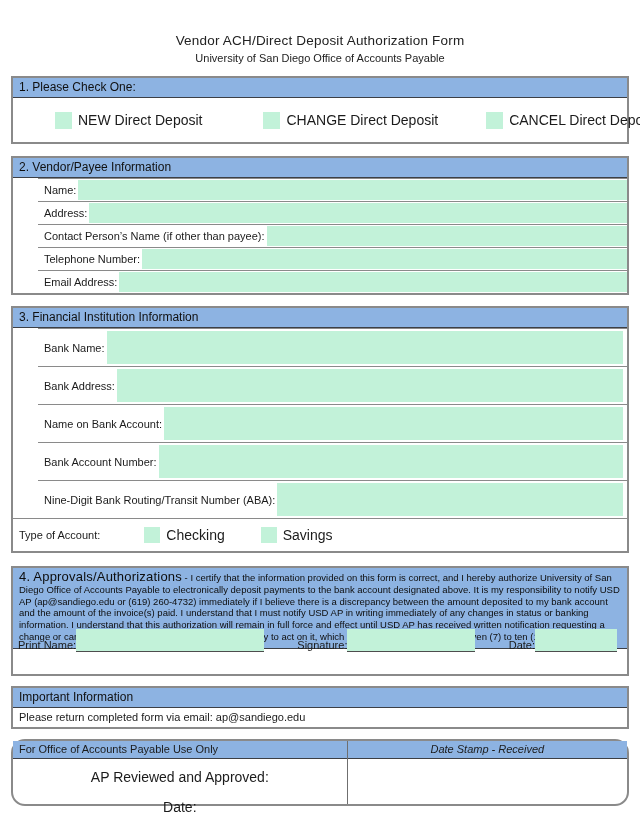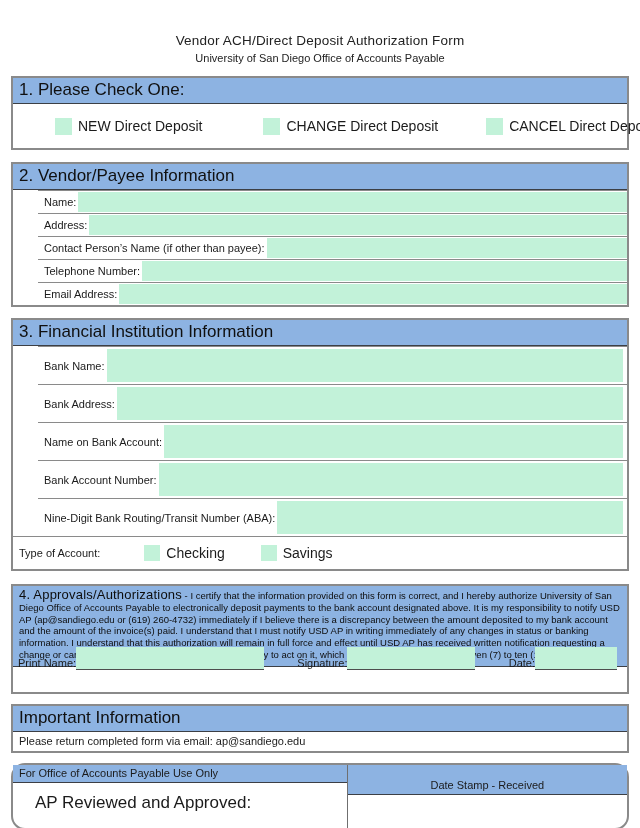--- a/index.html
+++ b/index.html
@@ -18,21 +18,21 @@
   .doc-subtitle { font-size: 11px; margin-top: 4px; color: #222; }
 
   
   .box {
     border: 2px solid #8a8a8a;
     background: #fff;
   }
   .box-header {
     background: #8db3e2;
     border-bottom: 1.5px solid #3c3f45;
-    font-size: 17px;
+    font-size: 12px;
     padding: 2px 6px 3px;
     color: #101010;
   }
 
   
   .sec1 { margin-top: 12px; }
   .sec1-body { height: 44px; display: flex; align-items: center; }
   .chk-group { display: flex; align-items: center; }
   .chk {
     width: 17px; height: 17px;
@@ -119,23 +119,23 @@
   
   .office { margin-top: 10px; display: flex; height: 67px; border-radius: 14px; }
   .office-left { width: 54.5%; border-right: 1.5px solid #6f6f6f; display: flex; flex-direction: column; }
   .office-right { flex: 1; display: flex; flex-direction: column; }
   .office-header-left {
     background: #8db3e2; border-bottom: 1.5px solid #3c3f45;
     font-size: 11px; padding: 2px 6px 3px;
   }
   .office-header-right {
     background: #8db3e2; border-bottom: 1.5px solid #3c3f45;
-    font-size: 11px; padding: 14px 6px 3px; text-align: center;
-  }
-  .office-body { padding: 10px 22px 4px; font-size: 17px; flex: 1; }
+    font-size: 11px; padding: 2px 6px 3px; text-align: center; font-style: italic;
+  }
+  .office-body { padding: 10px 22px 4px; font-size: 14px; flex: 1; text-align: center; }
   .office-line2 { margin-top: 14px; }
 </style>
 </head>
 <body>
 
 <div class="page">
 
   <div class="title-wrap">
     <div class="doc-title">Vendor ACH/Direct Deposit Authorization Form</div>
     <div class="doc-subtitle">University of San Diego Office of Accounts Payable</div>

